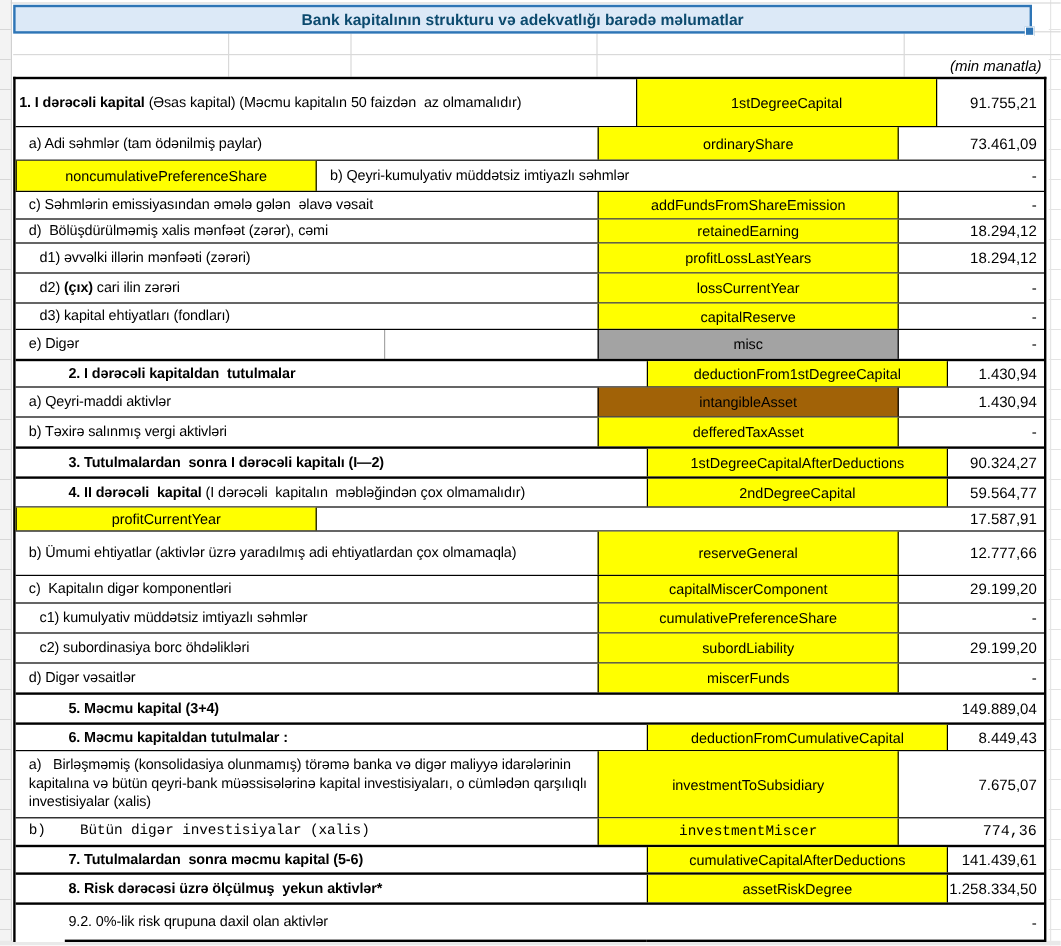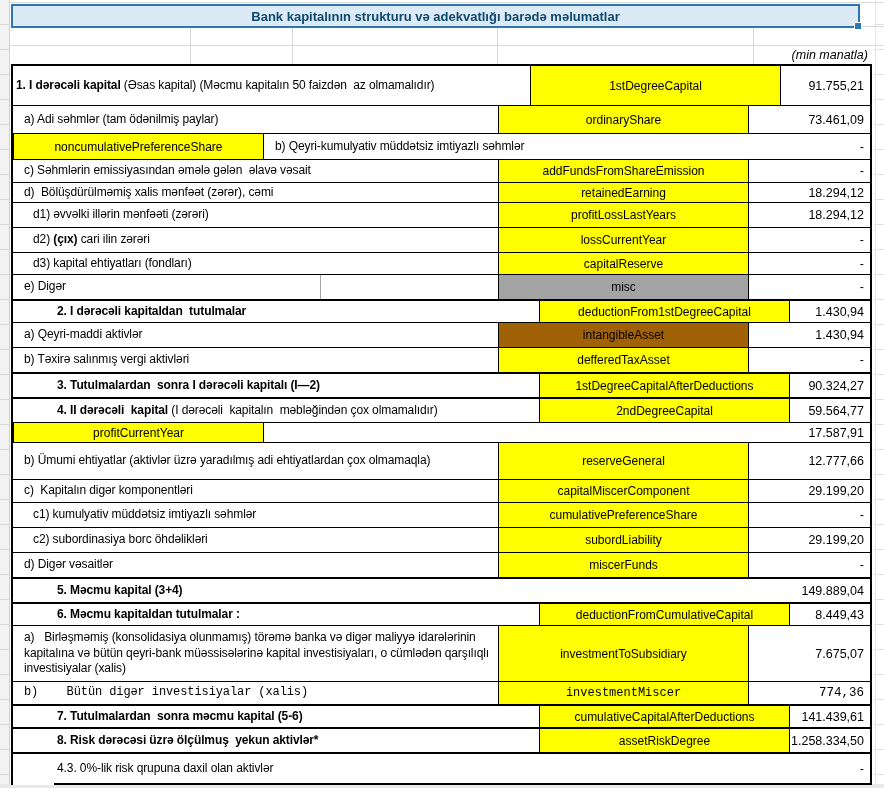--- a/index.html
+++ b/index.html
@@ -268,17 +268,17 @@
     </div>
     <div class="t-row thick" style="height: 25px;">
       <div class="cell cell-desc indent0">
         <span class="lbl"><span class="b">8. Risk dərəcəsi üzrə ölçülmuş  yekun aktivlər*</span></span>
       </div>
       <div class="cell cell-field" style="background: rgb(255, 255, 0);">assetRiskDegree</div>
       <div class="cell cell-value">1.258.334,50</div>
     </div>
     <div class="t-row thick last" style="height: 33px;">
       <div class="cell cell-desc indent0">
-        <span class="lbl"><span>4.3. 0%-lik risk qrupuna daxil olan aktivlər</span></span>
+        <span class="lbl"><span>9.2. 0%-lik risk qrupuna daxil olan aktivlər</span></span>
       </div>
       <div class="cell cell-value">-</div>
     </div>
   </div>
 
 </body></html>

